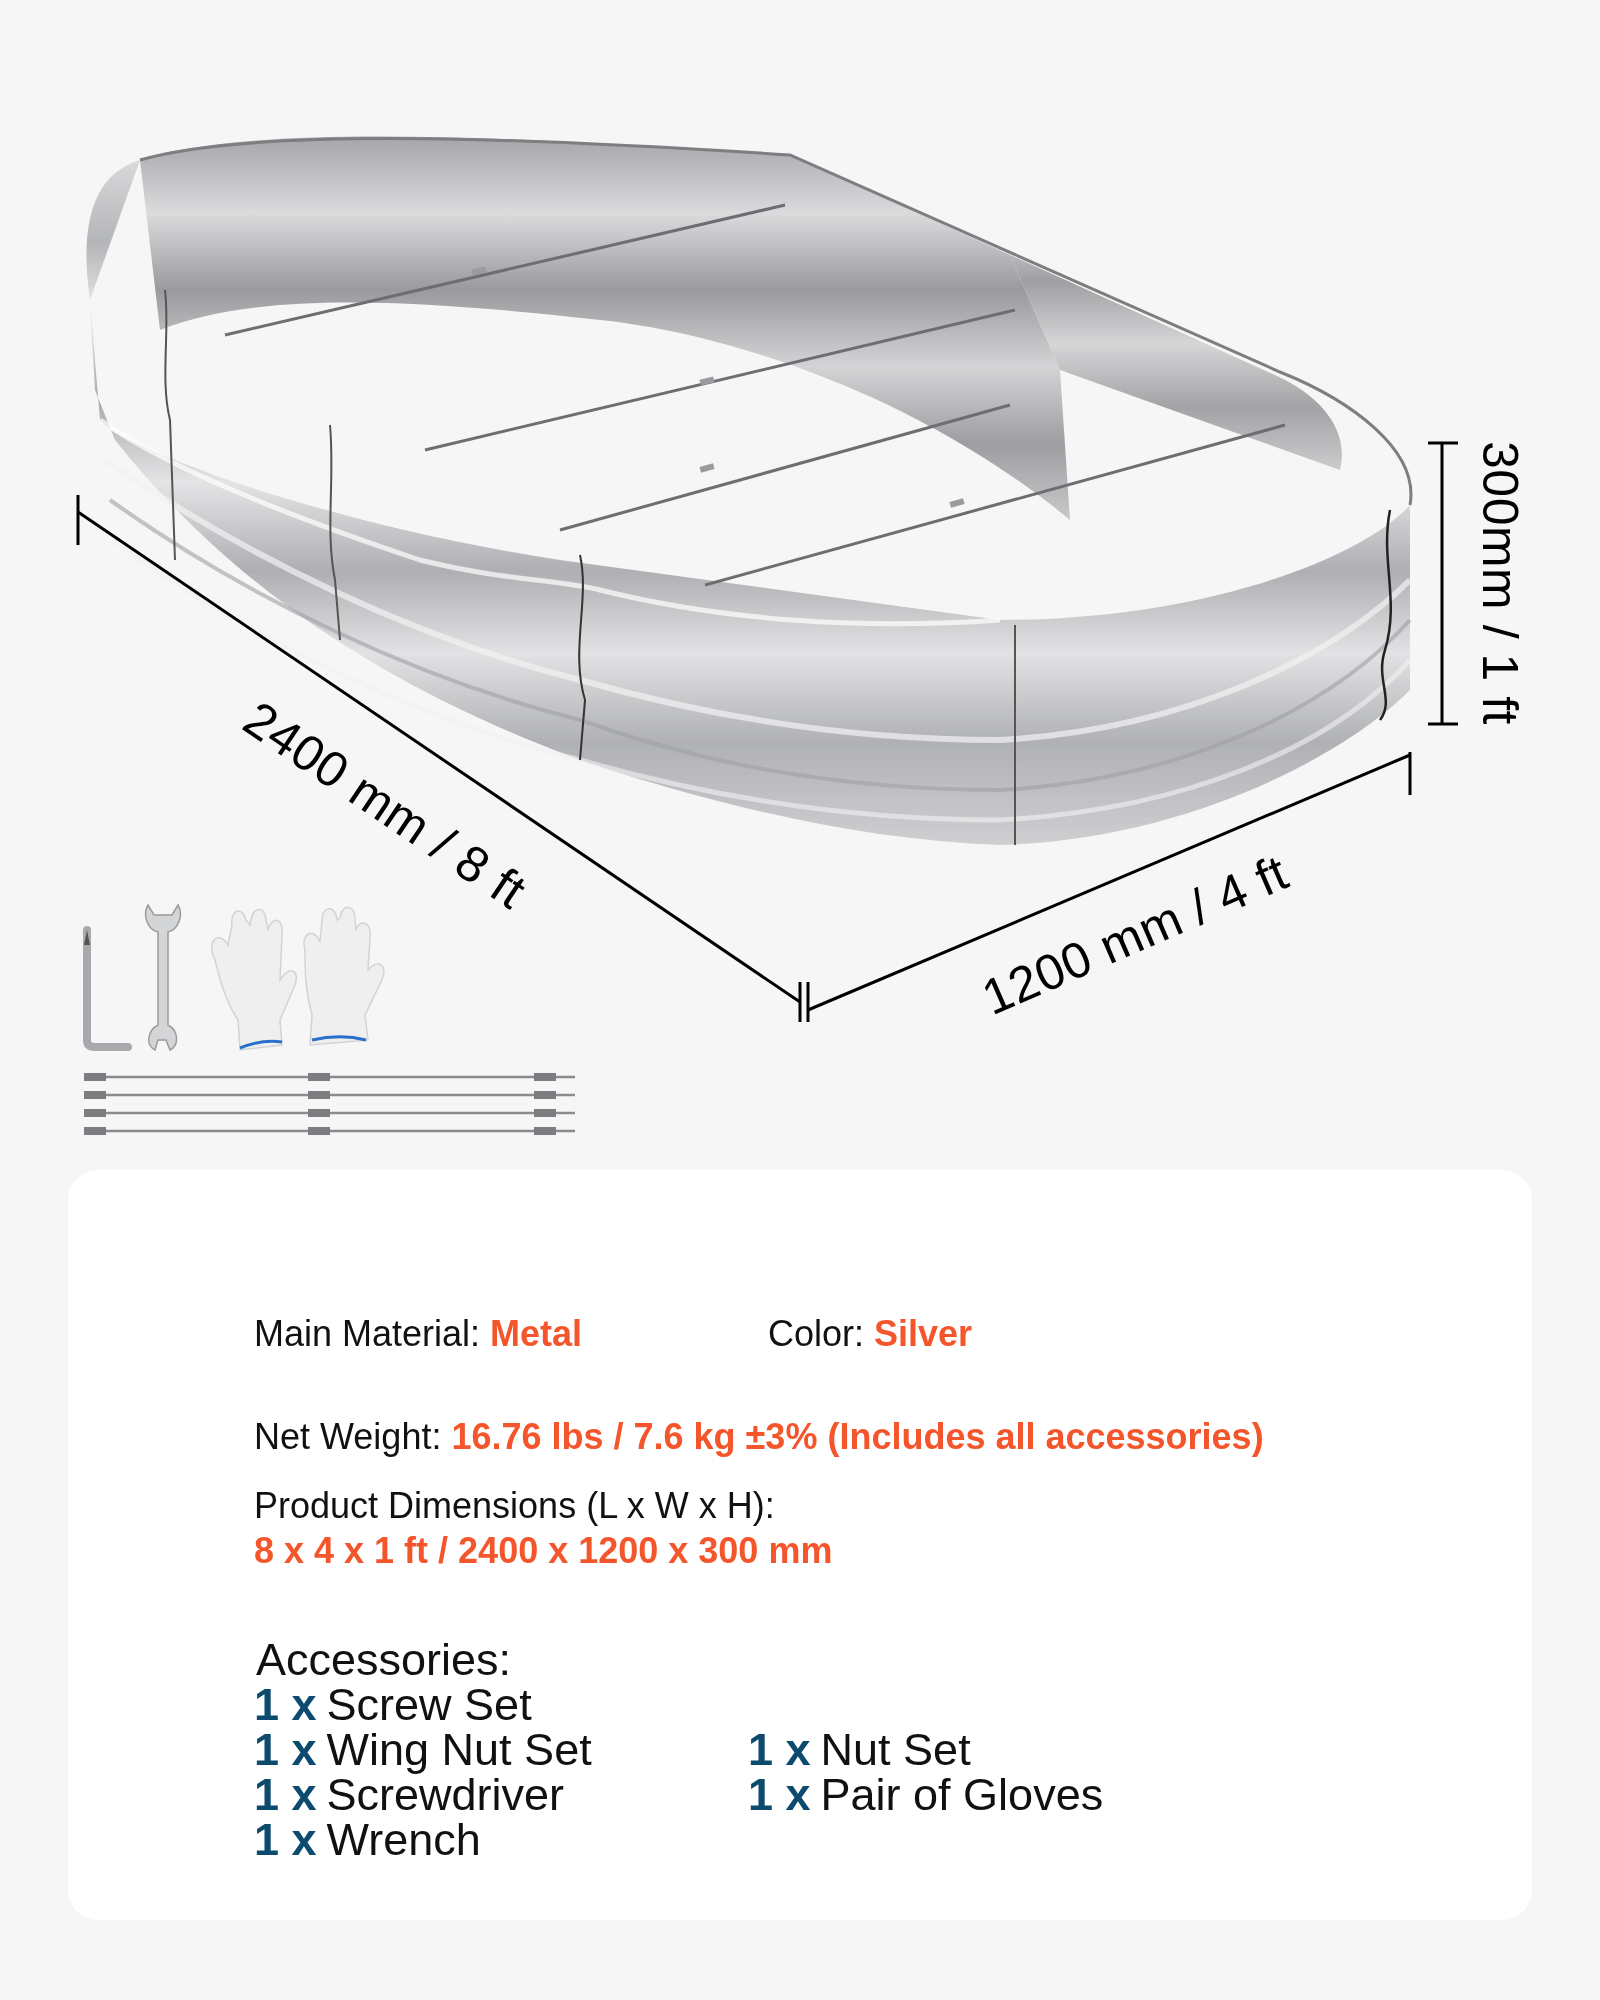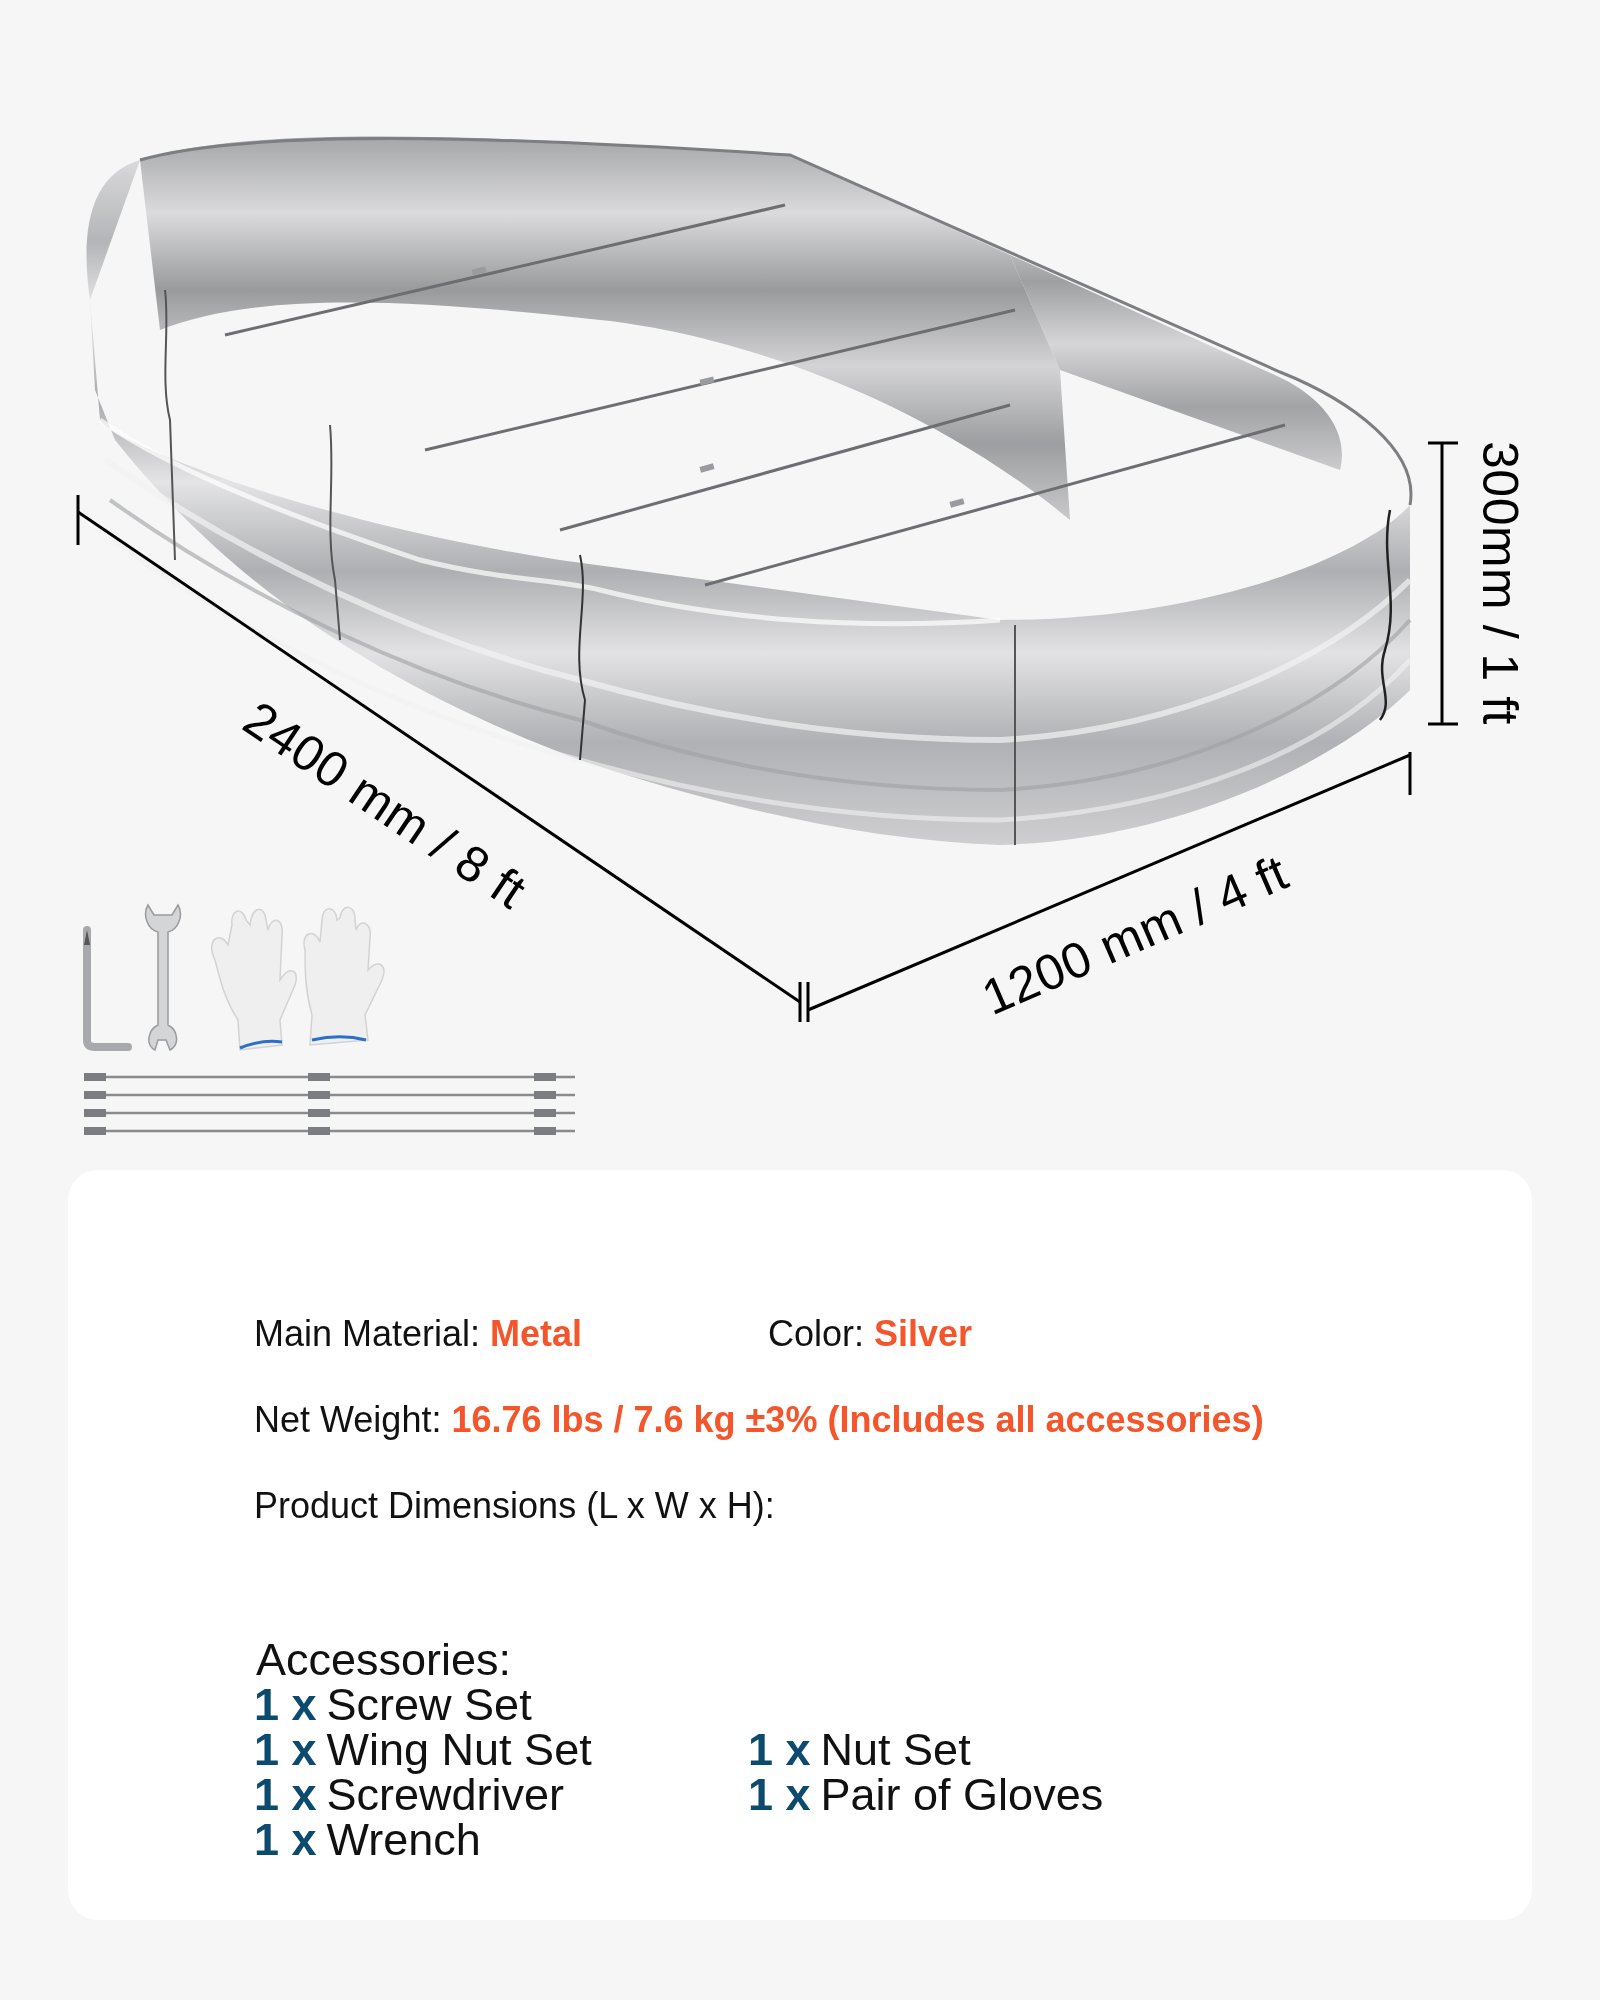--- a/index.html
+++ b/index.html
@@ -156,26 +156,27 @@
 
   <div class="spec-line" style="top:142px;">
     <span class="k">Main Material:</span>
     <span class="v">Metal</span>
   </div>
   <div class="spec-line" style="top:142px; left:680px;margin-left:20px;">
     <span class="k">Color:</span>
     <span class="v">Silver</span>
   </div>
 
-  <div class="spec-line" style="top:228px;">
+  <div class="spec-line" style="top:245px;">
     <span class="k">Net Weight:</span>
     <span class="v">16.76  lbs / 7.6  kg ±3% (Includes all accessories)</span>
   </div>
 
   <div class="spec-line" style="top:314px;">Product Dimensions (L x W x H):</div>
+  <div class="spec-line orange" style="top:359px;">8 x 4 x 1 ft / 2400 x 1200 x 300 mm</div>
 
   <div class="acc-row" style="top:468px; left:188px;">Accessories:</div>
 
   <div class="acc-row" style="top:513px; left:186px;">
     <span class="qty">1 x</span><span>Screw Set</span>
   </div>
   <div class="acc-row" style="top:558px; left:186px;">
     <span class="qty">1 x</span><span>Wing Nut Set</span>
   </div>
   <div class="acc-row" style="top:603px; left:186px;">

